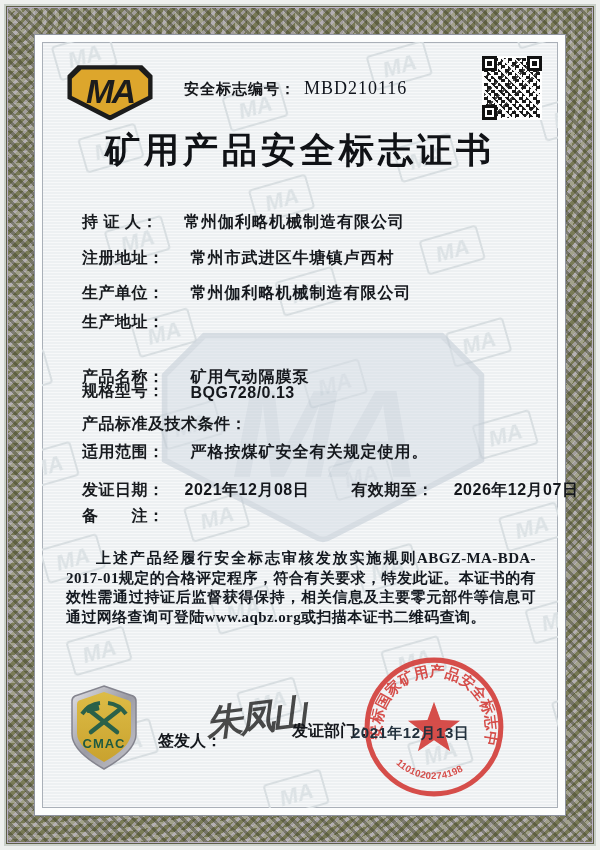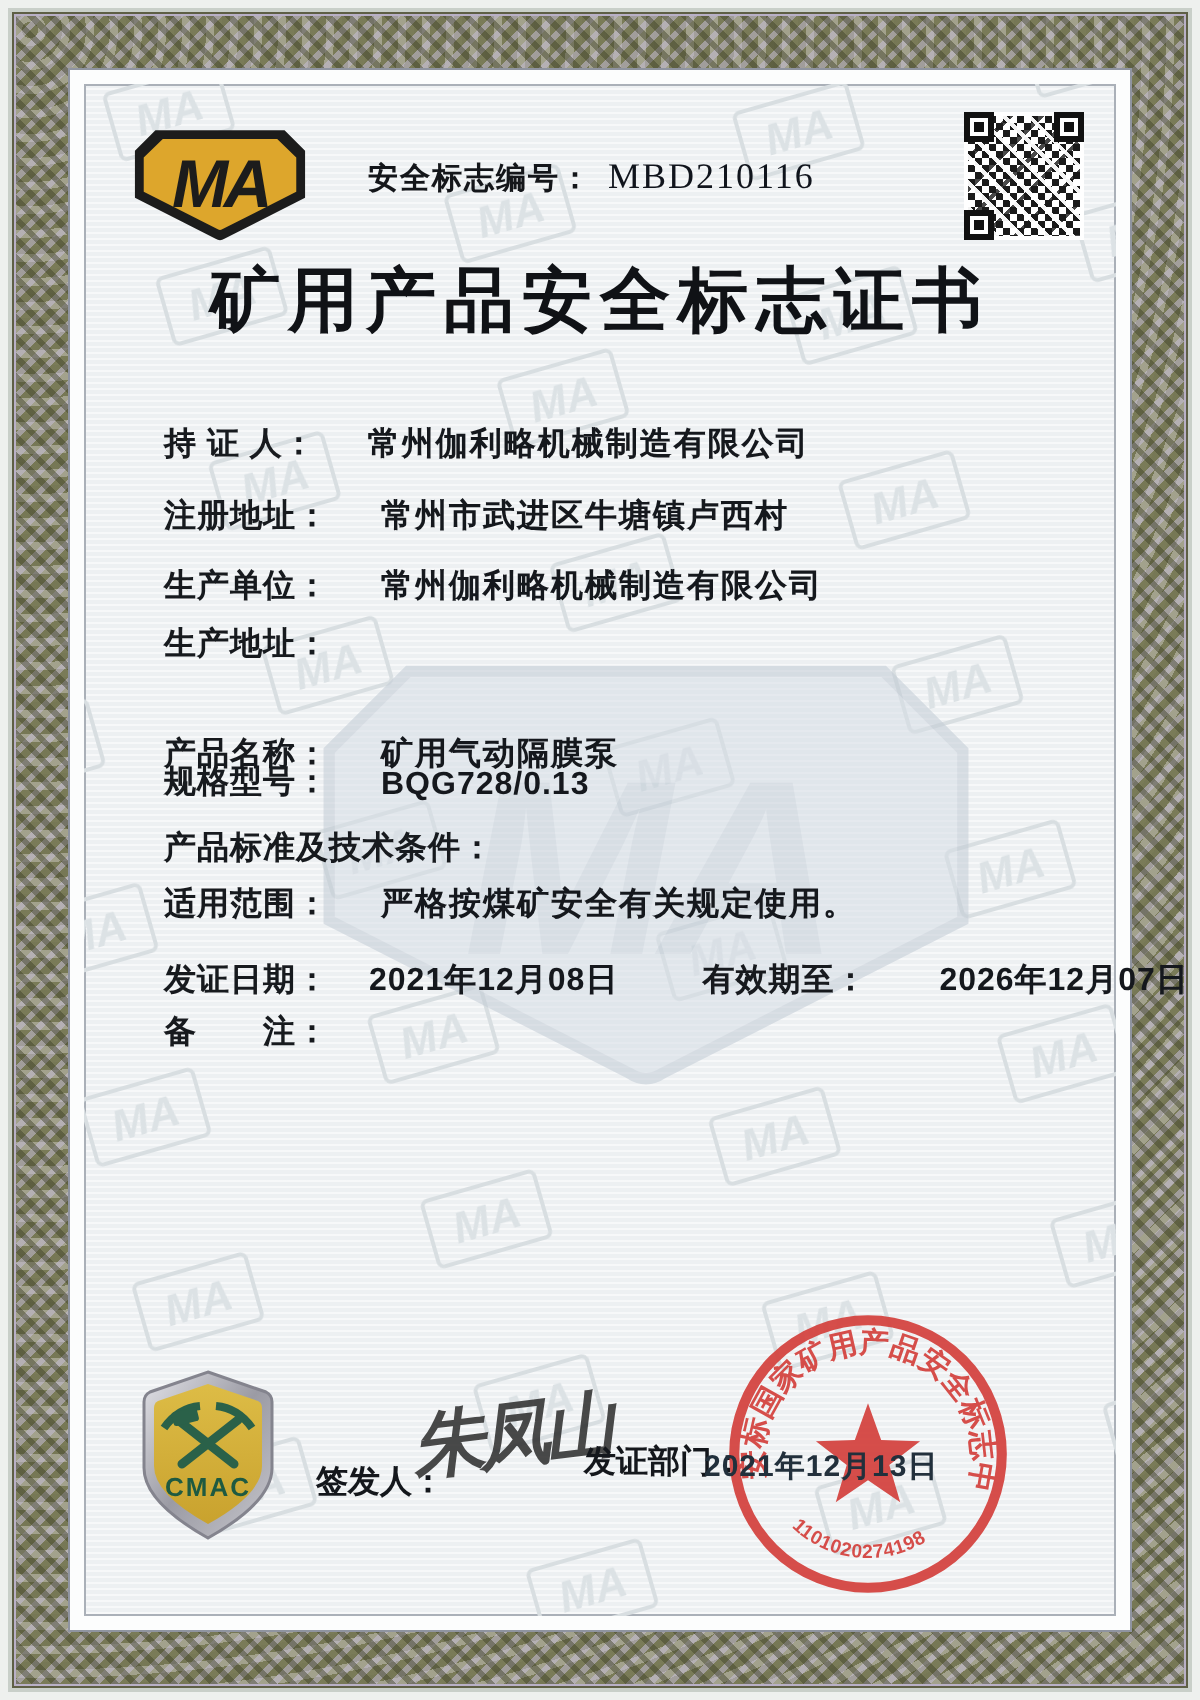--- a/index.html
+++ b/index.html
@@ -45,21 +45,21 @@
   .v-script{font-family:"Liberation Serif",serif;font-weight:700;letter-spacing:1px;}
   .v-bold{font-weight:700;letter-spacing:.5px;}
   .gap-std .fvalue{margin-left:26px;}
   .r1{top:212px;} .r2{top:248px;} .r3{top:283px;}
   .r4{top:312px;} .r4 .fvalue{margin-left:26px;width:372px;line-height:19px;font-size:15px;}
   .r5{top:367px;} .r6{top:381px;}
   .r7{top:414px;} .r7 .fvalue{margin-left:32px;}
   .r8{top:442px;}
   .dates{left:82px;top:480px;display:flex;align-items:baseline;}
   .dates .fvalue{font-weight:700;}
-  .d-iss{margin-left:20px;} .d-vlab{margin-left:42px;} .d-val{margin-left:36px;}
+  .d-iss{margin-left:20px;} .d-vlab{margin-left:42px;} .d-val{margin-left:20px;}
   .remark{left:82px;top:506px;}
 
   .statement{left:66px;top:549px;width:470px;font-family:"Liberation Serif",serif;
     font-weight:700;font-size:15px;line-height:19.5px;color:#141920;text-align:justify;
     text-indent:2em;letter-spacing:.4px;}
 
   
   .cmac{left:68px;top:684px;width:72px;height:88px;}
   .signer-label{left:158px;top:731px;font-size:16px;font-weight:700;color:#14171c;}
   .signature{left:206px;top:694px;font-family:"Liberation Serif",serif;font-style:italic;
@@ -146,20 +146,21 @@
 
     <div class="abs dates">
       <span class="flabel">发证日期：</span>
       <span class="fvalue d-iss v-bold">2021年12月08日</span>
       <span class="flabel d-vlab">有效期至：</span>
       <span class="fvalue d-val v-bold">2026年12月07日</span>
     </div>
 
     <div class="abs remark flabel">备　　注：</div>
 
+    <div class="abs statement">上述产品经履行安全标志审核发放实施规则ABGZ-MA-BDA-2017-01规定的合格评定程序，符合有关要求，特发此证。本证书的有效性需通过持证后监督获得保持，相关信息及主要零元部件等信息可通过网络查询可登陆www.aqbz.org或扫描本证书二维码查询。</div>
 
     <svg class="abs cmac" viewBox="0 0 72 88">
       <defs>
         <linearGradient id="silver" x1="0" y1="0" x2="1" y2="1">
           <stop offset="0" stop-color="#e3e3e8"></stop>
             <stop offset=".5" stop-color="#9b9ba4"></stop>
             <stop offset="1" stop-color="#c7c7cd"></stop>
         </linearGradient>
         <linearGradient id="gold" x1="0" y1="0" x2="0" y2="1">
           <stop offset="0" stop-color="#ddbc46"></stop>

